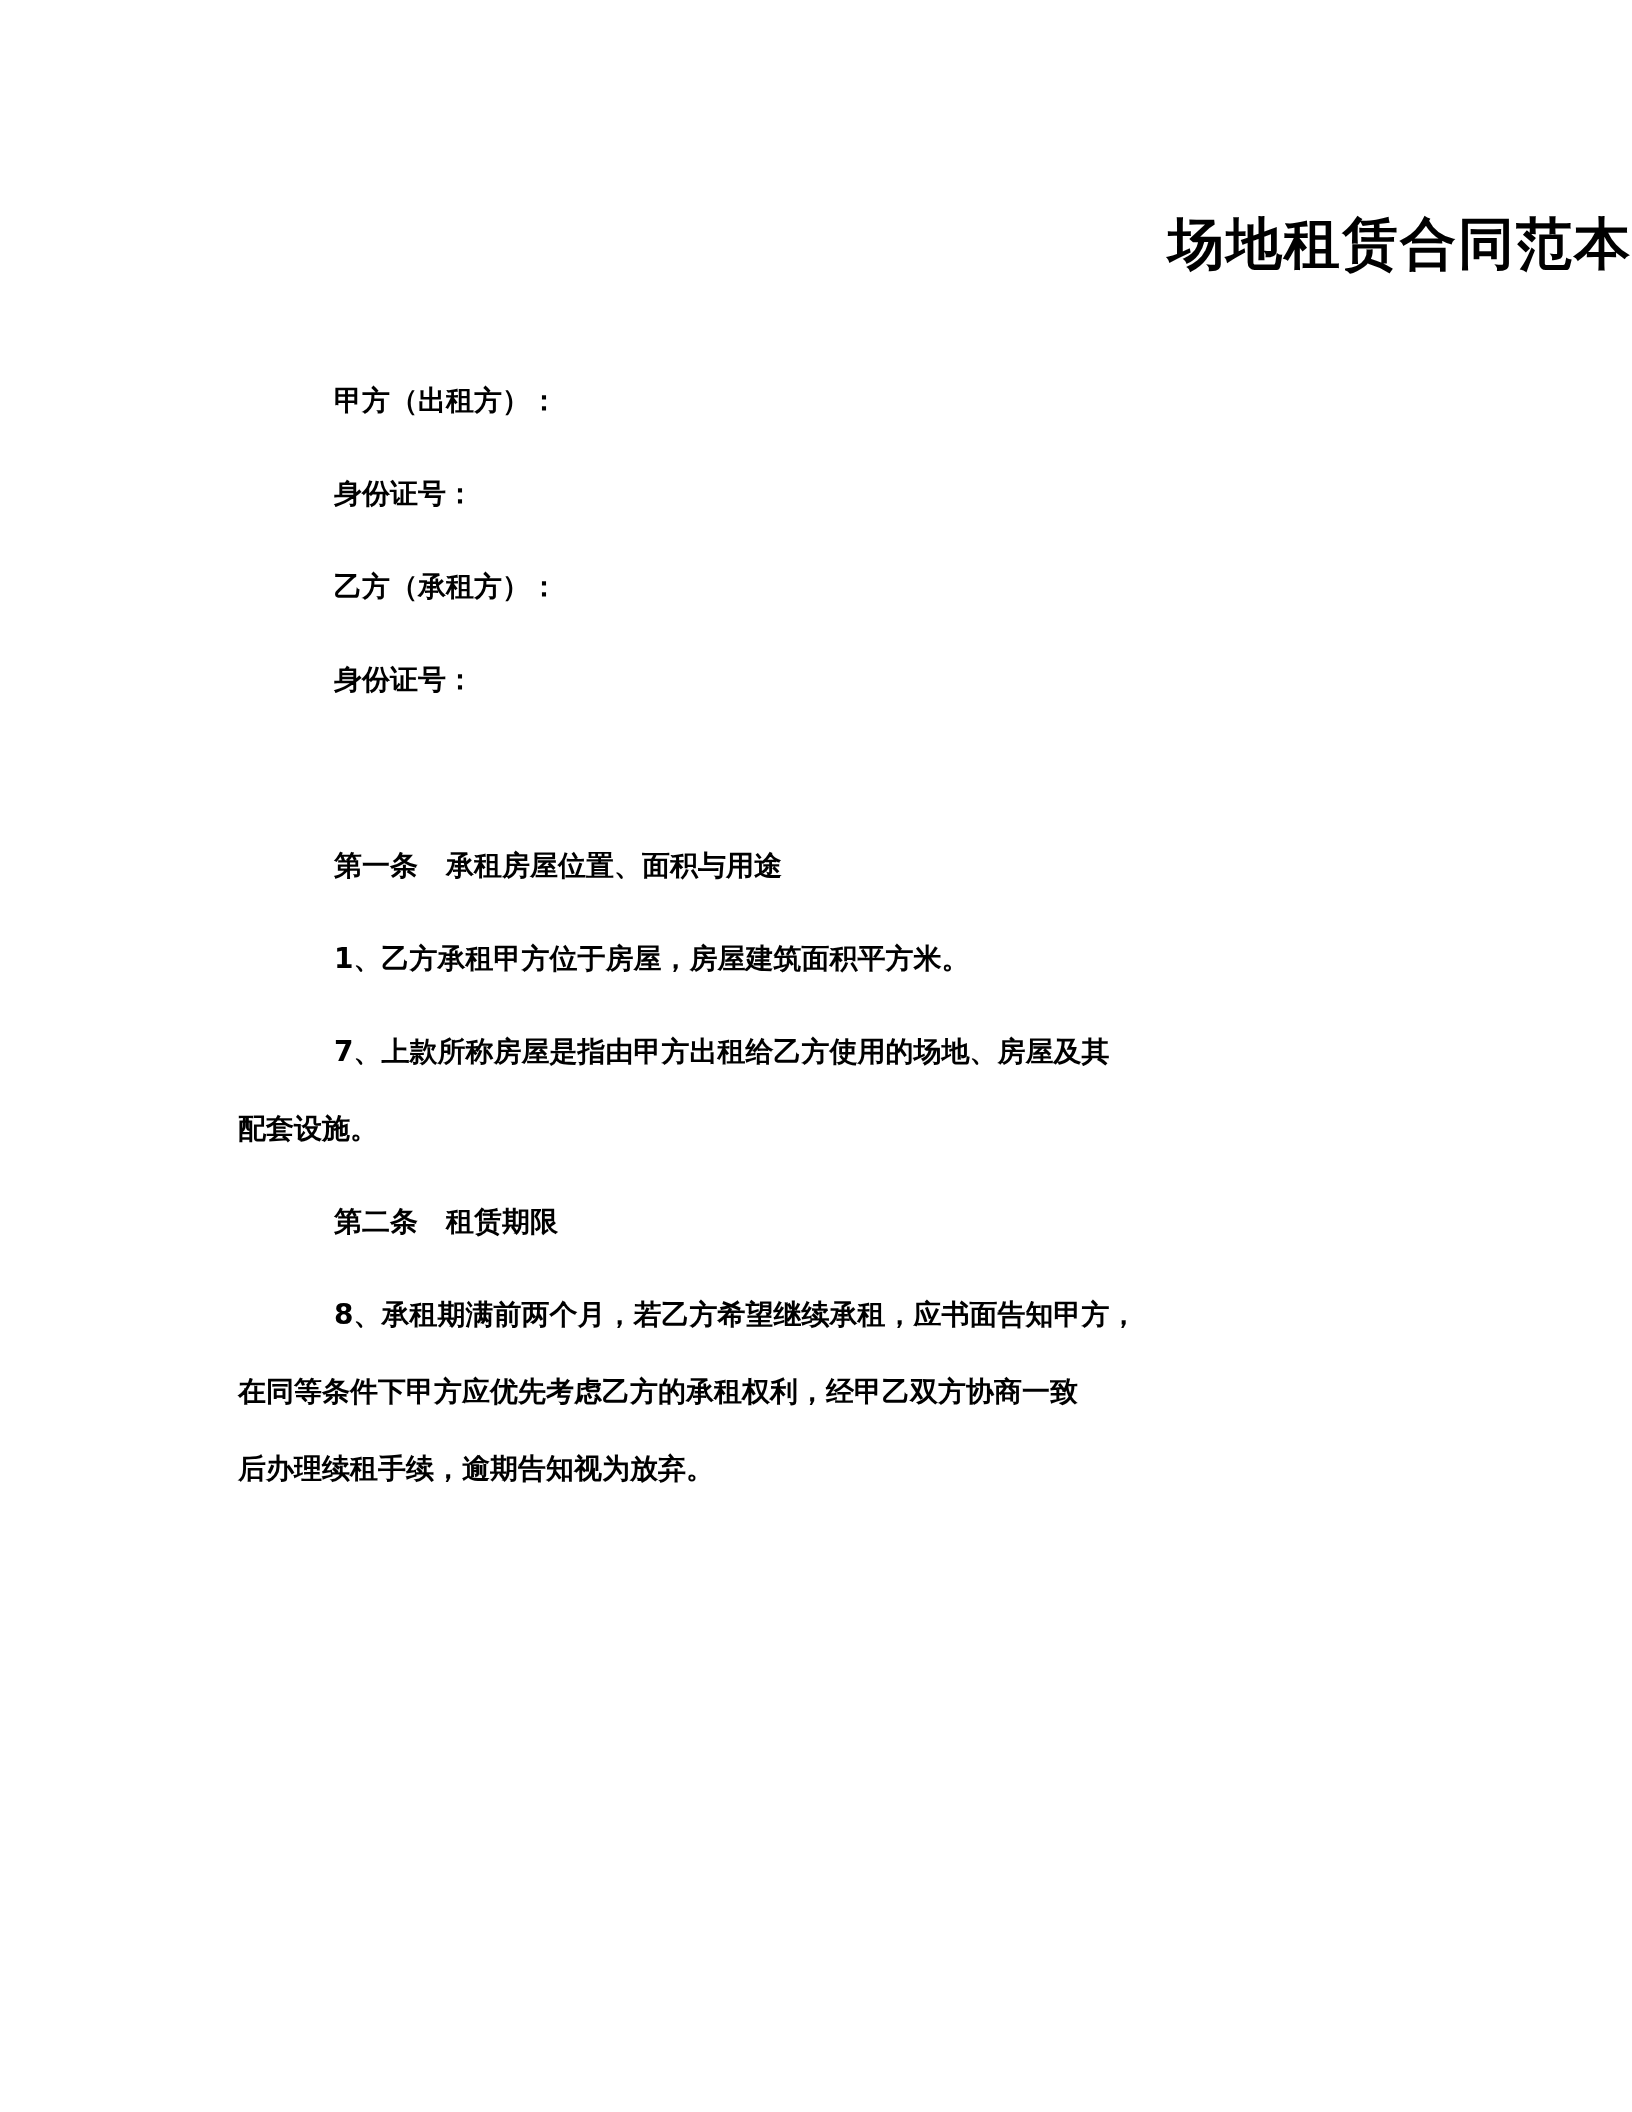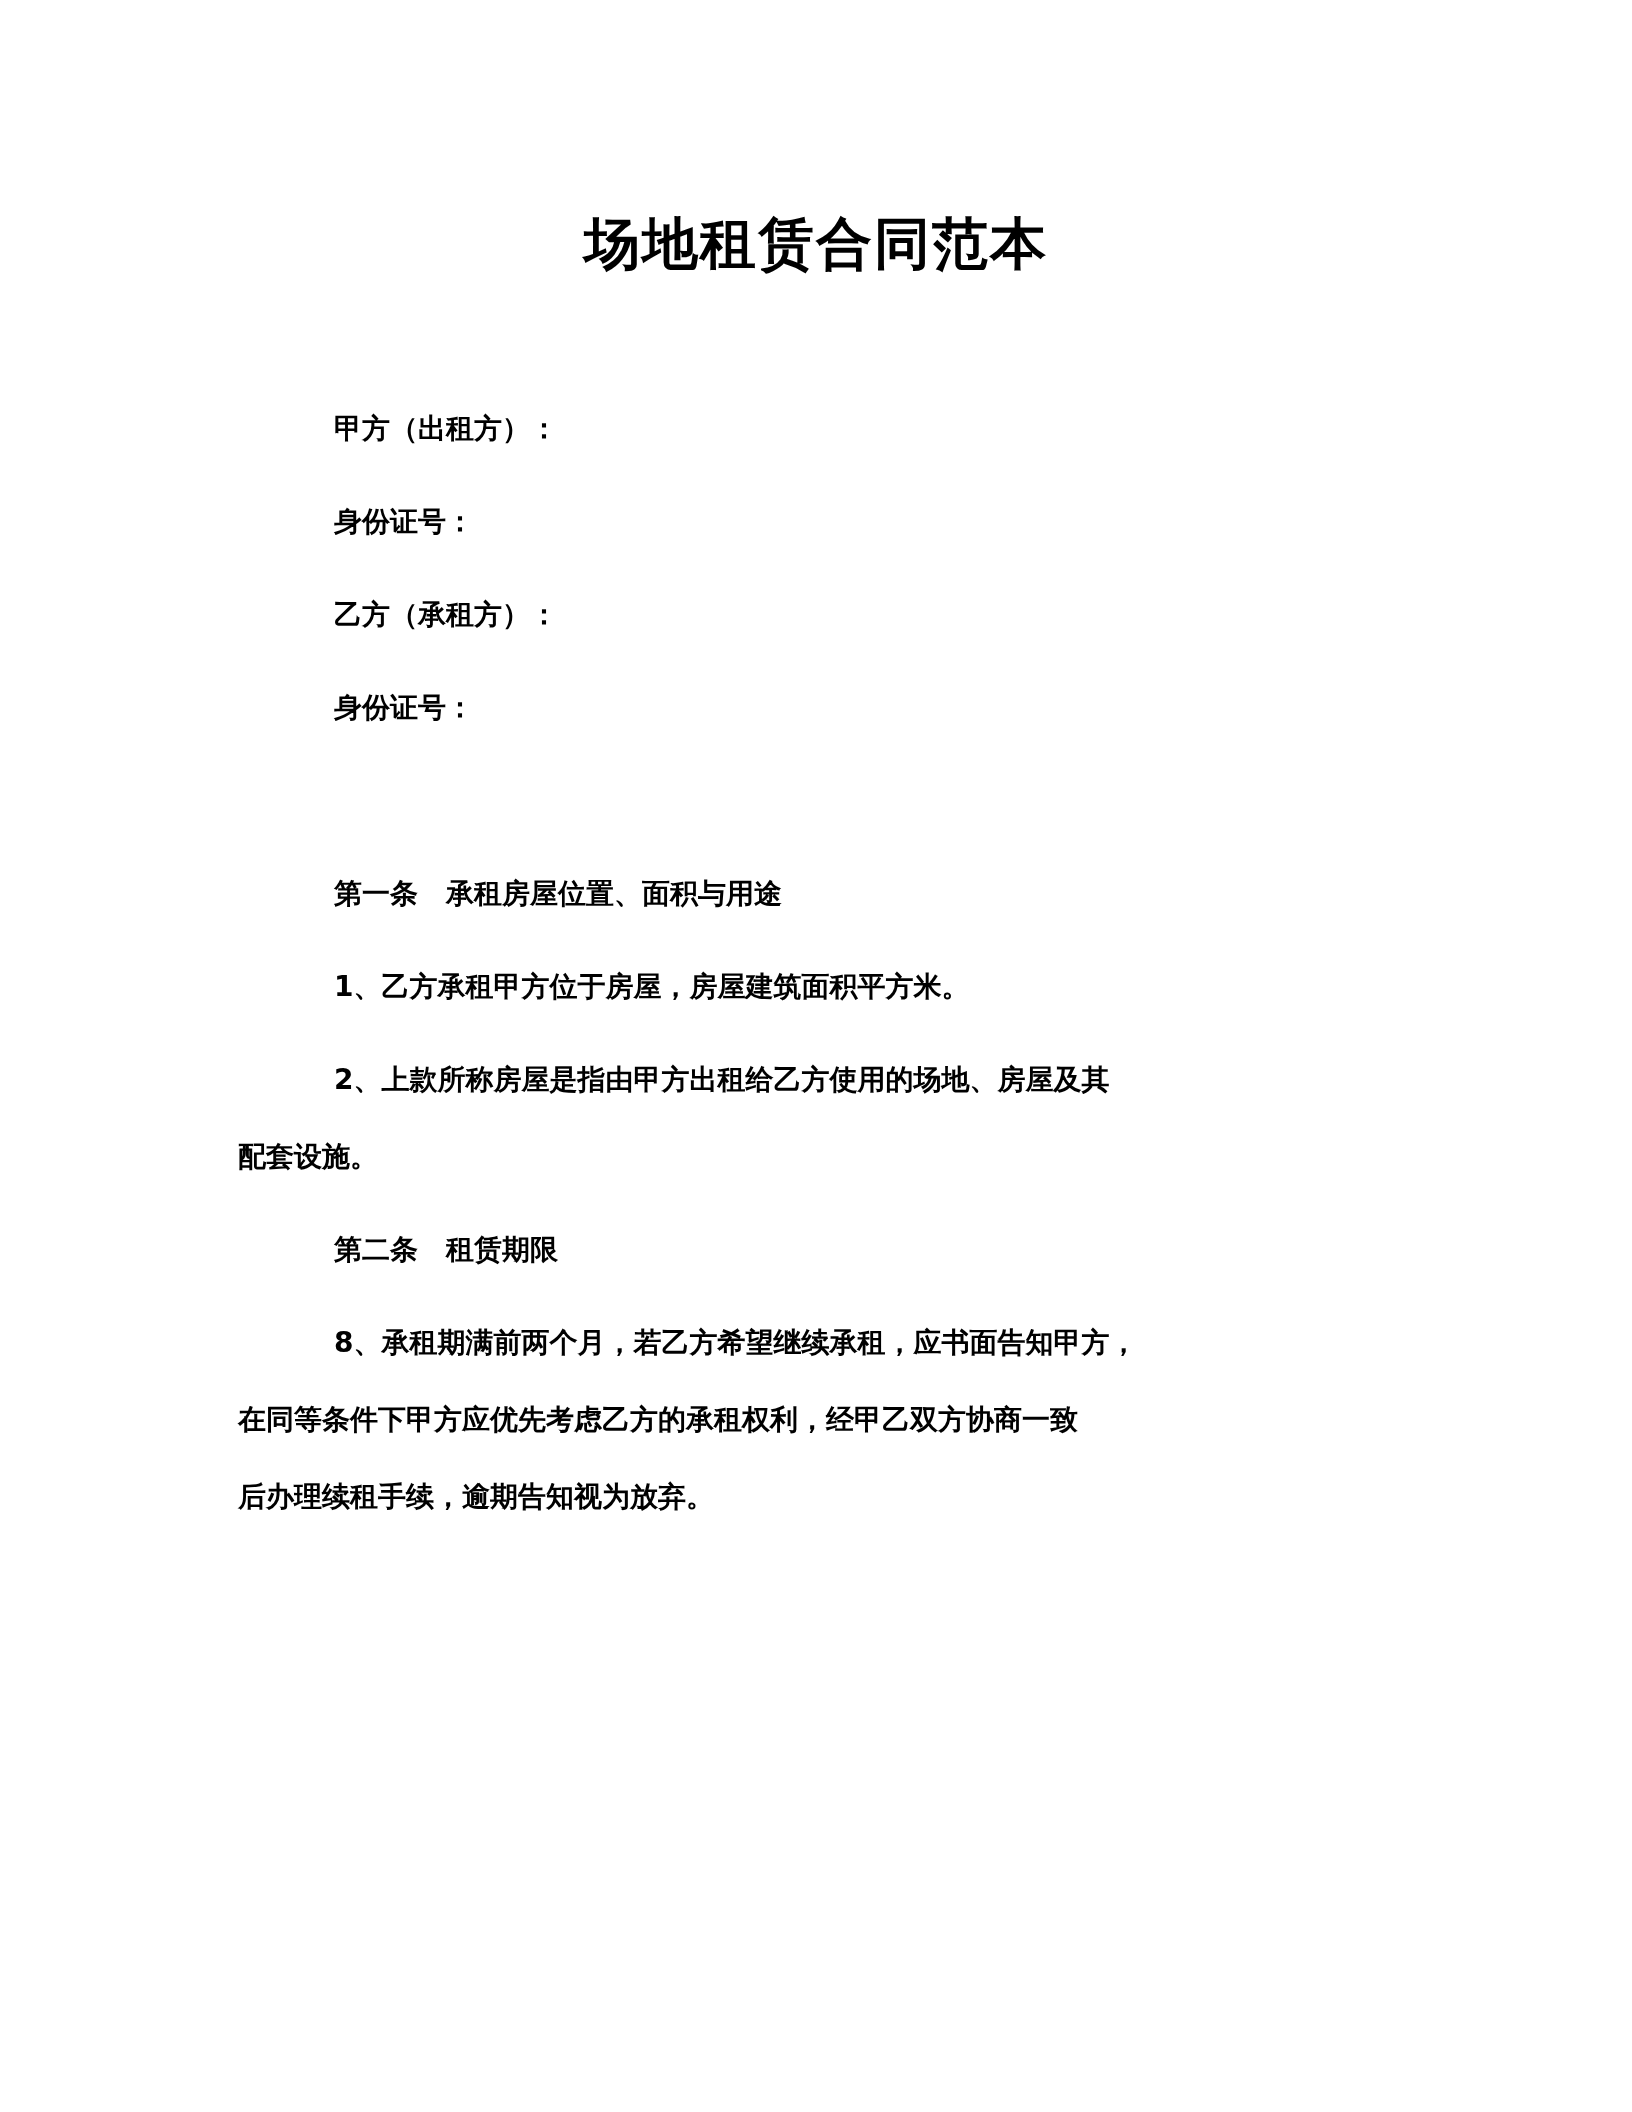--- a/index.html
+++ b/index.html
@@ -15,25 +15,25 @@
   }
   .page {
     box-sizing: border-box;
     width: 1632px;
     height: 2112px;
     background: #ffffff;
     padding: 208px 174px 0 238px;
     overflow: hidden;
   }
   .title {
-    margin: 0 -174px 110px -238px; 
+    margin: 0 -174px 82px -238px; 
     font-size: 56px;
     line-height: 72px;
     font-weight: bold;
-    text-align: center;
+    text-align: right;
     letter-spacing: 2px;
     white-space: pre;
   }
   .para {
     margin: 0 0 16px 0;
     font-size: 28px;
     line-height: 77px;
     font-weight: bold;
     white-space: pre;       
     text-indent: 96px;      
@@ -59,21 +59,21 @@
 
   <p class="para">身份证号：</p>
 
   <div class="spacer"></div>
 
 
   <p class="para">第一条　承租房屋位置、面积与用途</p>
 
   <p class="para">1、乙方承租甲方位于房屋，房屋建筑面积平方米。</p>
 
-  <p class="para">2、上款所称房屋是指由甲方出租给乙方使用的场地、房屋及其
+  <p class="para">7、上款所称房屋是指由甲方出租给乙方使用的场地、房屋及其
 配套设施。</p>
 
   <p class="para">第二条　租赁期限</p>
 
 
   <p class="para">8、承租期满前两个月，若乙方希望继续承租，应书面告知甲方，
 在同等条件下甲方应优先考虑乙方的承租权利，经甲乙双方协商一致
 后办理续租手续，逾期告知视为放弃。</p>
 
 </div>

